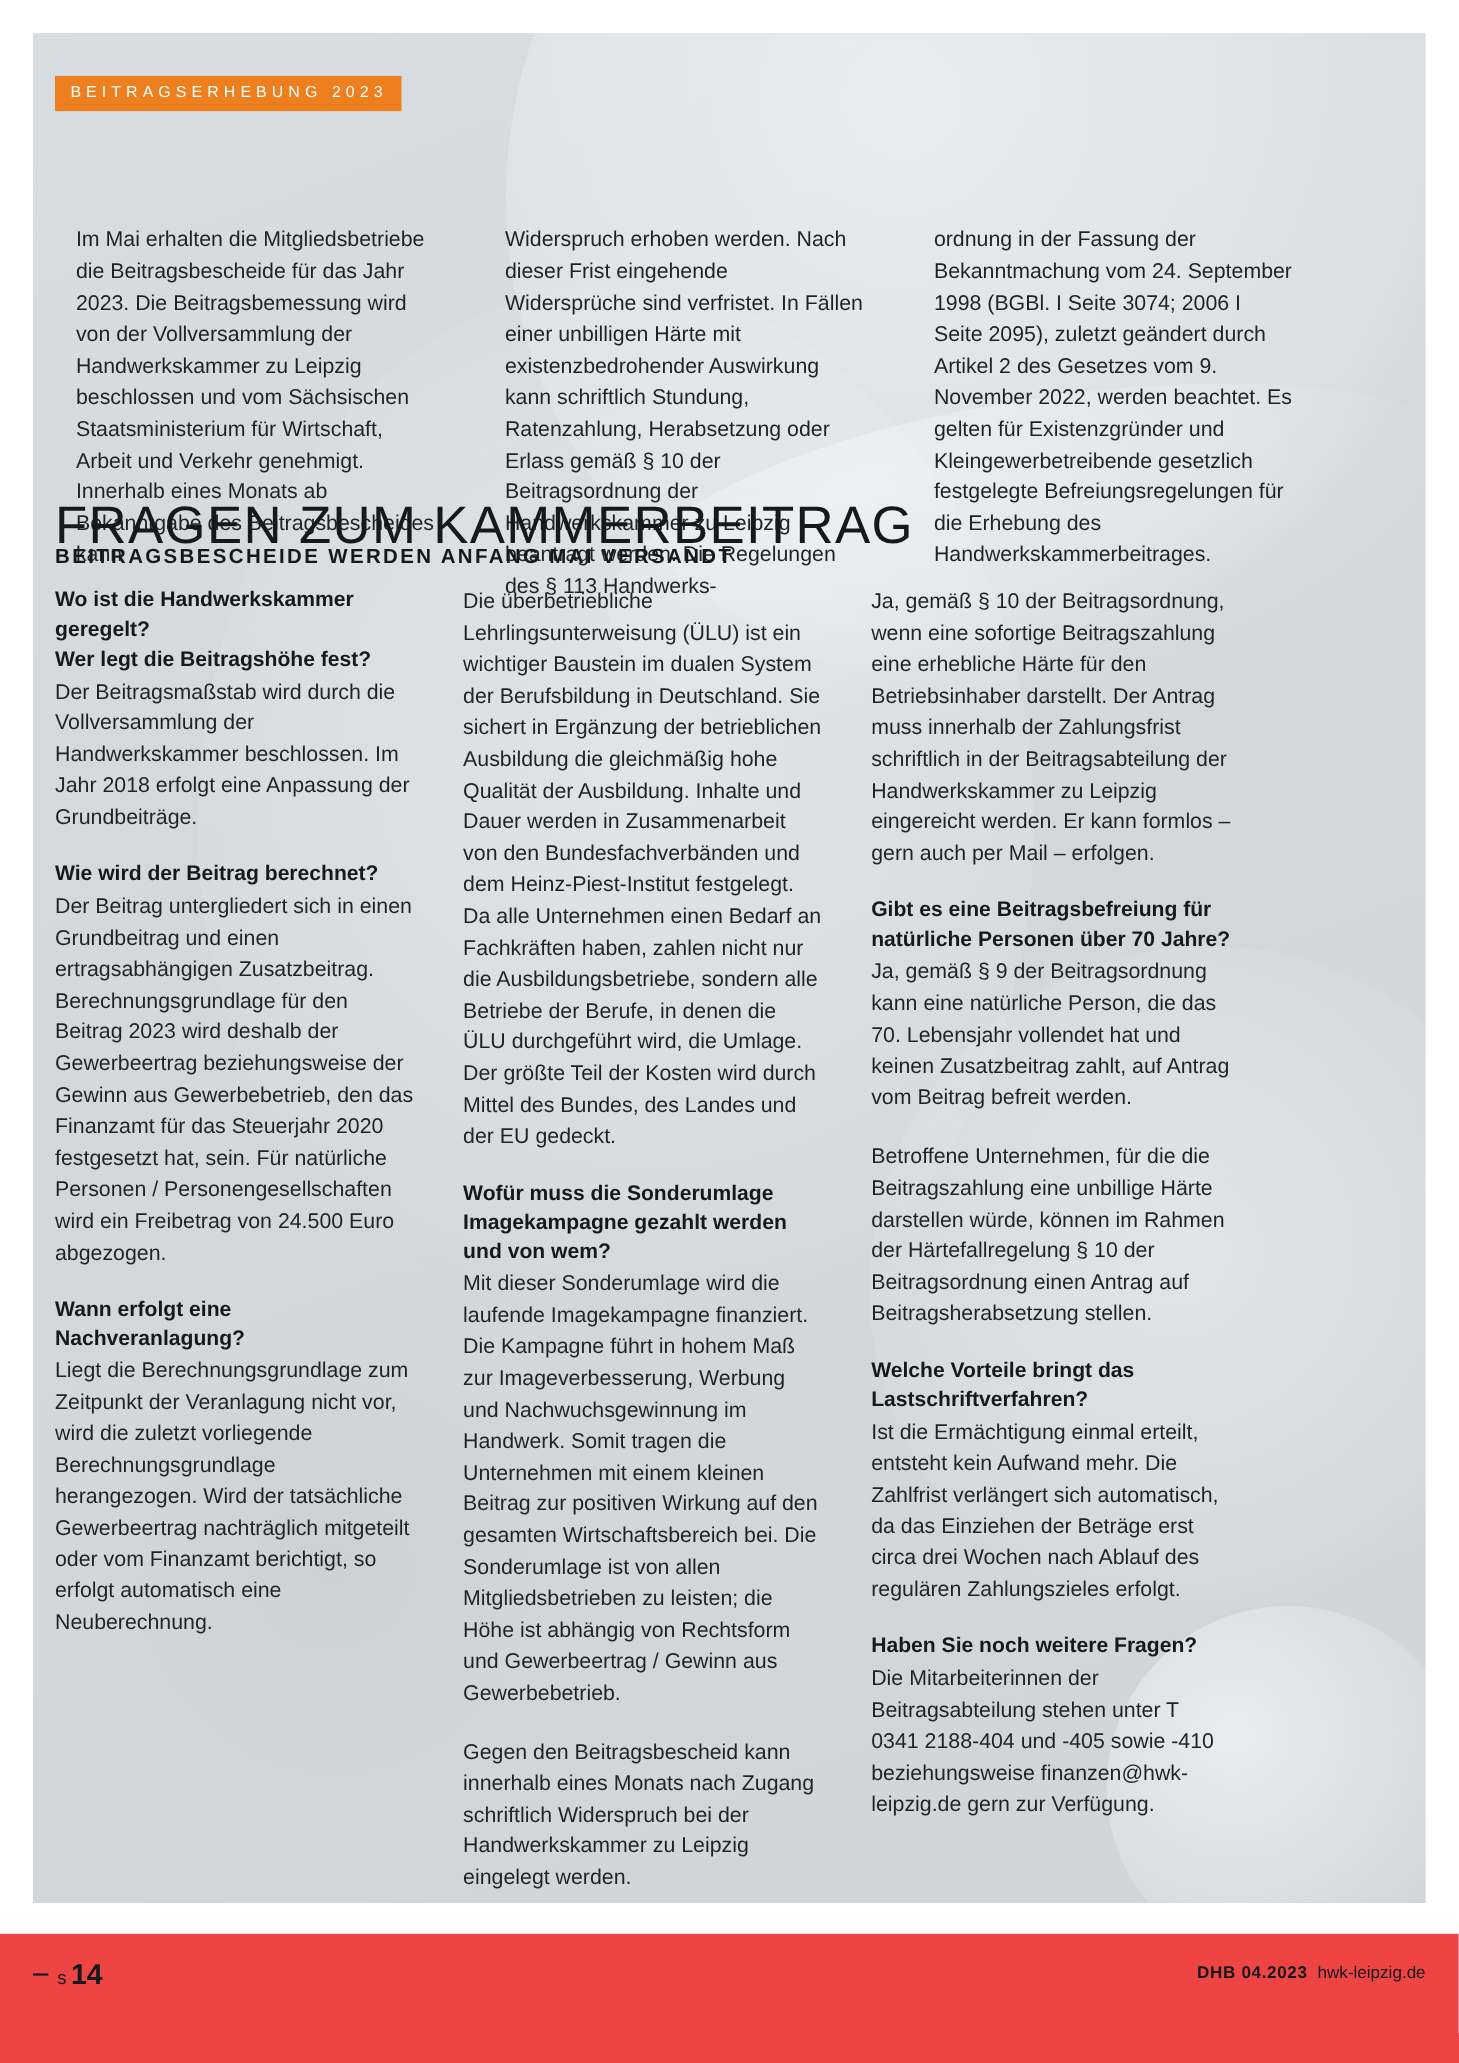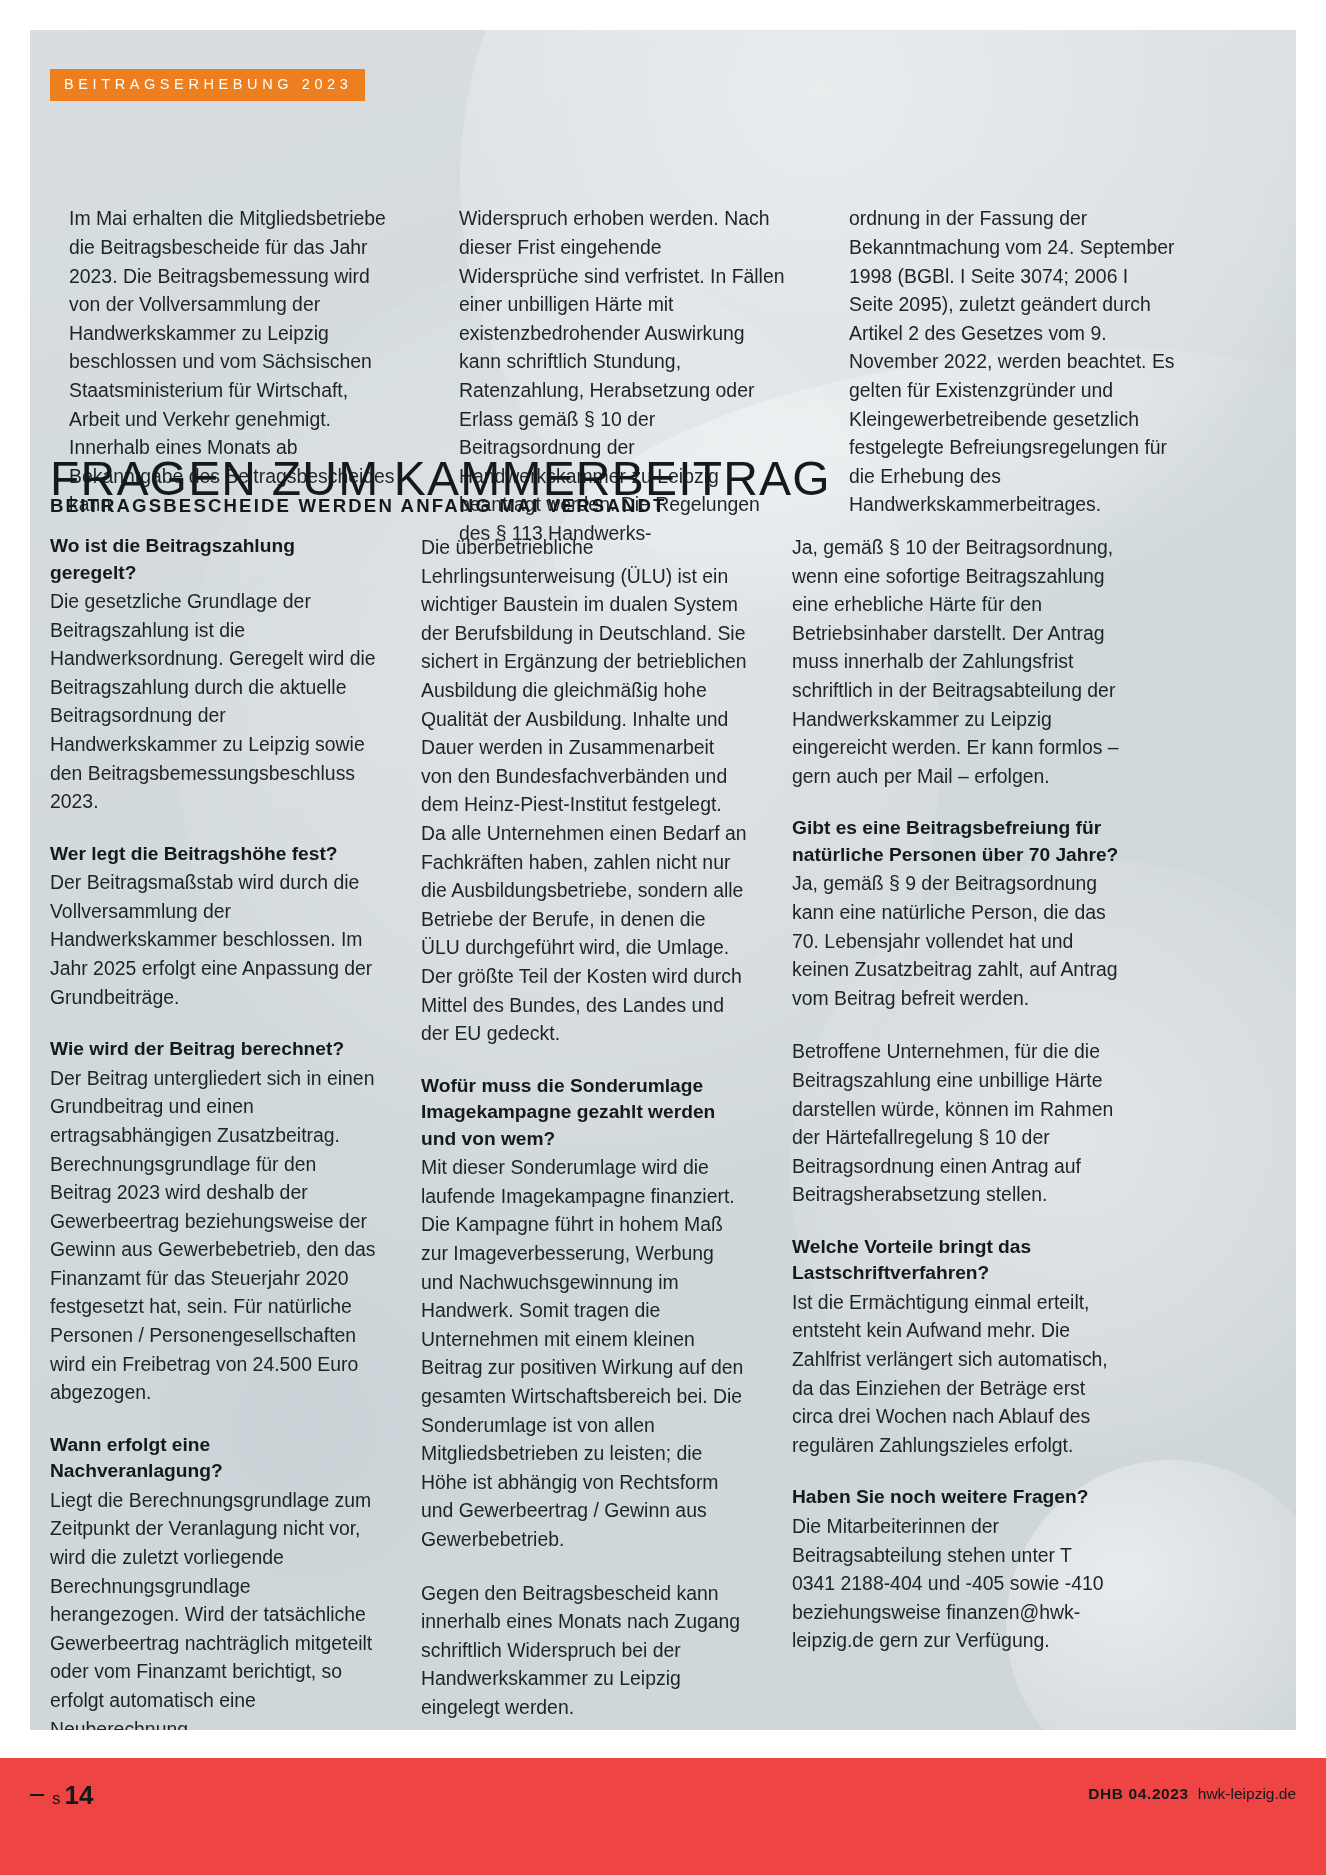--- a/index.html
+++ b/index.html
@@ -134,24 +134,23 @@
           <p class="body-txt">ordnung in der Fassung der Bekanntmachung vom 24. September 1998 (BGBl. I Seite 3074; 2006 I Seite 2095), zuletzt geändert durch Artikel 2 des Gesetzes vom 9. November 2022, werden beachtet. Es gelten für Existenzgründer und Kleingewerbetreibende gesetzlich festgelegte Befreiungsregelungen für die Erhebung des Handwerkskammerbeitrages.</p>
         </div>
       </div>
 
       <h1 class="headline">FRAGEN ZUM KAMMERBEITRAG</h1>
       <h2 class="subhead">BEITRAGSBESCHEIDE WERDEN ANFANG MAI VERSANDT</h2>
 
       <div class="qa">
 
         <div class="col">
-          <p class="q">Wo ist die Beitragszahlung geregelt?</p>
-          <p class="a">Die gesetzliche Grundlage der Beitragszahlung ist die Handwerksordnung. Geregelt wird die Beitragszahlung durch die aktuelle Beitragsordnung der Handwerkskammer zu Leipzig sowie den Beitragsbemessungsbeschluss 2023.</p>
+          <p class="q">Wo ist die Handwerkskammer geregelt?</p>
           <p class="q">Wer legt die Beitragshöhe fest?</p>
-          <p class="a">Der Beitragsmaßstab wird durch die Vollversammlung der Handwerkskammer beschlossen. Im Jahr 2025 erfolgt eine Anpassung der Grundbeiträge.</p>
+          <p class="a">Der Beitragsmaßstab wird durch die Vollversammlung der Handwerkskammer beschlossen. Im Jahr 2018 erfolgt eine Anpassung der Grundbeiträge.</p>
           <p class="q">Wie wird der Beitrag berechnet?</p>
           <p class="a">Der Beitrag untergliedert sich in einen Grundbeitrag und einen ertragsabhängigen Zusatzbeitrag. Berechnungsgrundlage für den Beitrag 2023 wird deshalb der Gewerbeertrag beziehungsweise der Gewinn aus Gewerbebetrieb, den das Finanzamt für das Steuerjahr 2020 festgesetzt hat, sein. Für natürliche Personen / Personengesellschaften wird ein Freibetrag von 24.500 Euro abgezogen.</p>
           <p class="q">Wann erfolgt eine Nachveranlagung?</p>
           <p class="a">Liegt die Berechnungsgrundlage zum Zeitpunkt der Veranlagung nicht vor, wird die zuletzt vorliegende Berechnungsgrundlage herangezogen. Wird der tatsächliche Gewerbeertrag nachträglich mitgeteilt oder vom Finanzamt berichtigt, so erfolgt automatisch eine Neuberechnung.</p>
 
         </div>
 
         <div class="col">
           <p class="a">Die überbetriebliche Lehrlingsunterweisung (ÜLU) ist ein wichtiger Baustein im dualen System der Berufsbildung in Deutschland. Sie sichert in Ergänzung der betrieblichen Ausbildung die gleichmäßig hohe Qualität der Ausbildung. Inhalte und Dauer werden in Zusammenarbeit von den Bundesfachverbänden und dem Heinz-Piest-Institut festgelegt. Da alle Unternehmen einen Bedarf an Fachkräften haben, zahlen nicht nur die Ausbildungsbetriebe, sondern alle Betriebe der Berufe, in denen die ÜLU durchgeführt wird, die Umlage. Der größte Teil der Kosten wird durch Mittel des Bundes, des Landes und der EU gedeckt.</p>
           <p class="q">Wofür muss die Sonderumlage Imagekampagne gezahlt werden und von wem?</p>

